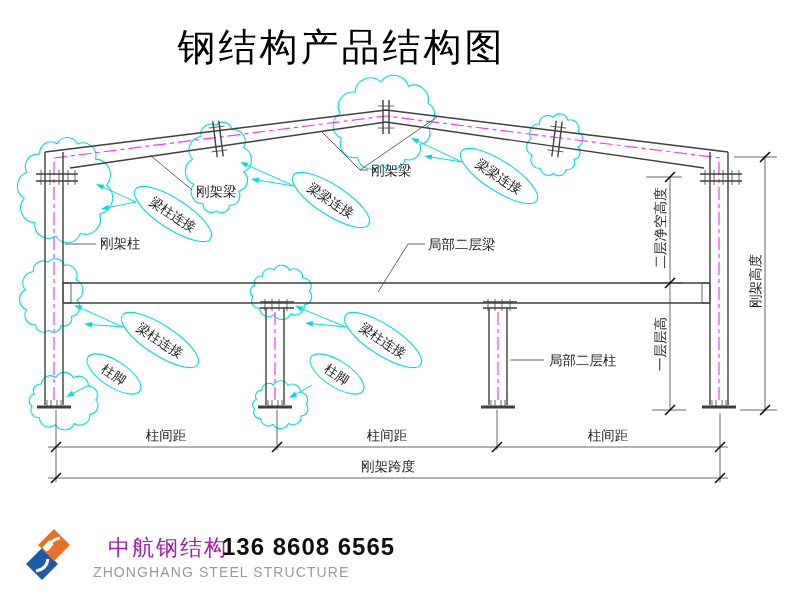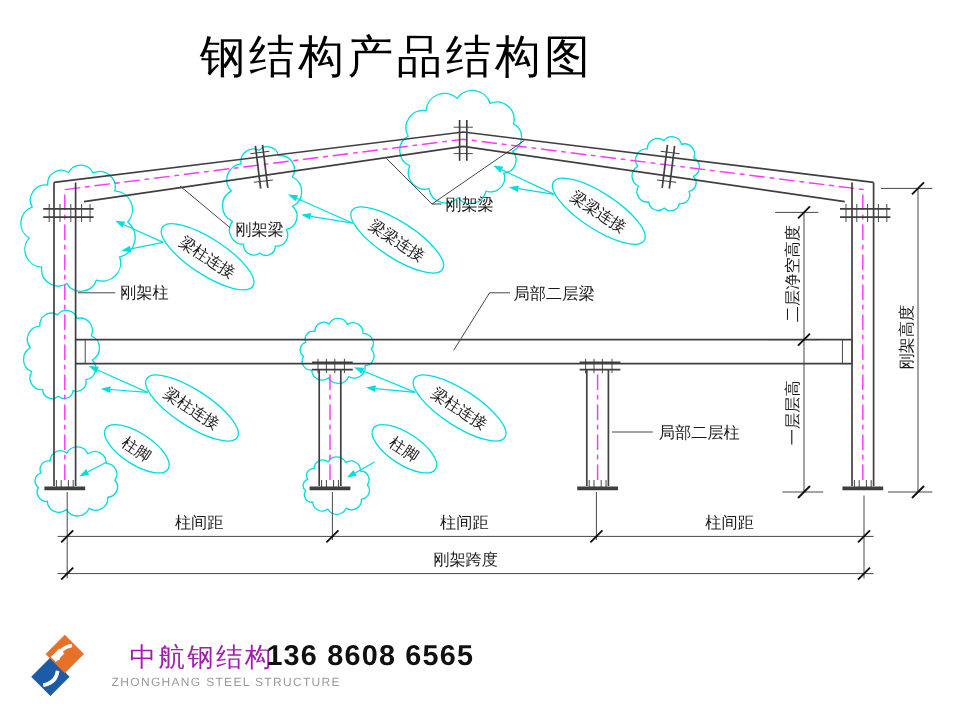--- a/index.html
+++ b/index.html
@@ -4,21 +4,21 @@
 <style>
   html,body{margin:0;padding:0;}
   body{
     width:800px;height:600px;position:relative;overflow:hidden;
     background:#ffffff;
     font-family:"Liberation Sans",sans-serif;
   }
   #title{
     position:absolute;top:22px;left:0;width:661px;text-align:center;
     font-size:38px;letter-spacing:3px;color:#000;
-    font-family:"Liberation Sans",sans-serif;font-weight:400;
+    font-family:"Liberation Sans",sans-serif;font-weight:400;padding-left:11px;
   }
   svg#dwg{position:absolute;left:0;top:0;}
   
   .s{stroke:var(--line);stroke-width:1.4;fill:none;}
   .t{stroke:var(--line);stroke-width:0.8;fill:none;}
   .b{stroke:var(--line);stroke-width:3;fill:none;}
   .mag{stroke:var(--centerline);stroke-width:1.2;fill:none;stroke-dasharray:13 4 4 4;}
   .cloud{stroke:var(--cloud);stroke-width:1.1;fill:none;stroke-linejoin:round;}
   .cyl{stroke:var(--cloud);stroke-width:1;fill:none;}
   .cyf{fill:var(--cloud);stroke:none;}
@@ -26,21 +26,21 @@
   .lbl{font-family:"Liberation Serif",serif;font-size:13.5px;fill:#1a1a1a;}
   .dimlbl{font-family:"Liberation Serif",serif;font-size:13.5px;fill:#1a1a1a;text-anchor:middle;}
   .elbl{font-family:"Liberation Serif",serif;font-size:13px;fill:#1a1a1a;text-anchor:middle;}
   
   #footer-logo{position:absolute;left:20px;top:523px;}
   #company-cn{
     position:absolute;left:108px;top:533px;font-size:22px;letter-spacing:2px;
     color:#a21caf;font-family:"Liberation Sans",sans-serif;
   }
   #company-en{
-    position:absolute;left:93px;top:564px;font-size:10px;letter-spacing:1.1px;
+    position:absolute;left:93px;top:564px;font-size:14px;letter-spacing:1.1px;
     color:#9a9a9a;font-family:"Liberation Sans",sans-serif;
   }
   #phone{
     position:absolute;left:222px;top:533px;font-size:24px;font-weight:700;
     color:#101010;font-family:"Liberation Sans",sans-serif;letter-spacing:1px;
   }
 </style>
 </head>
 <body>
 

